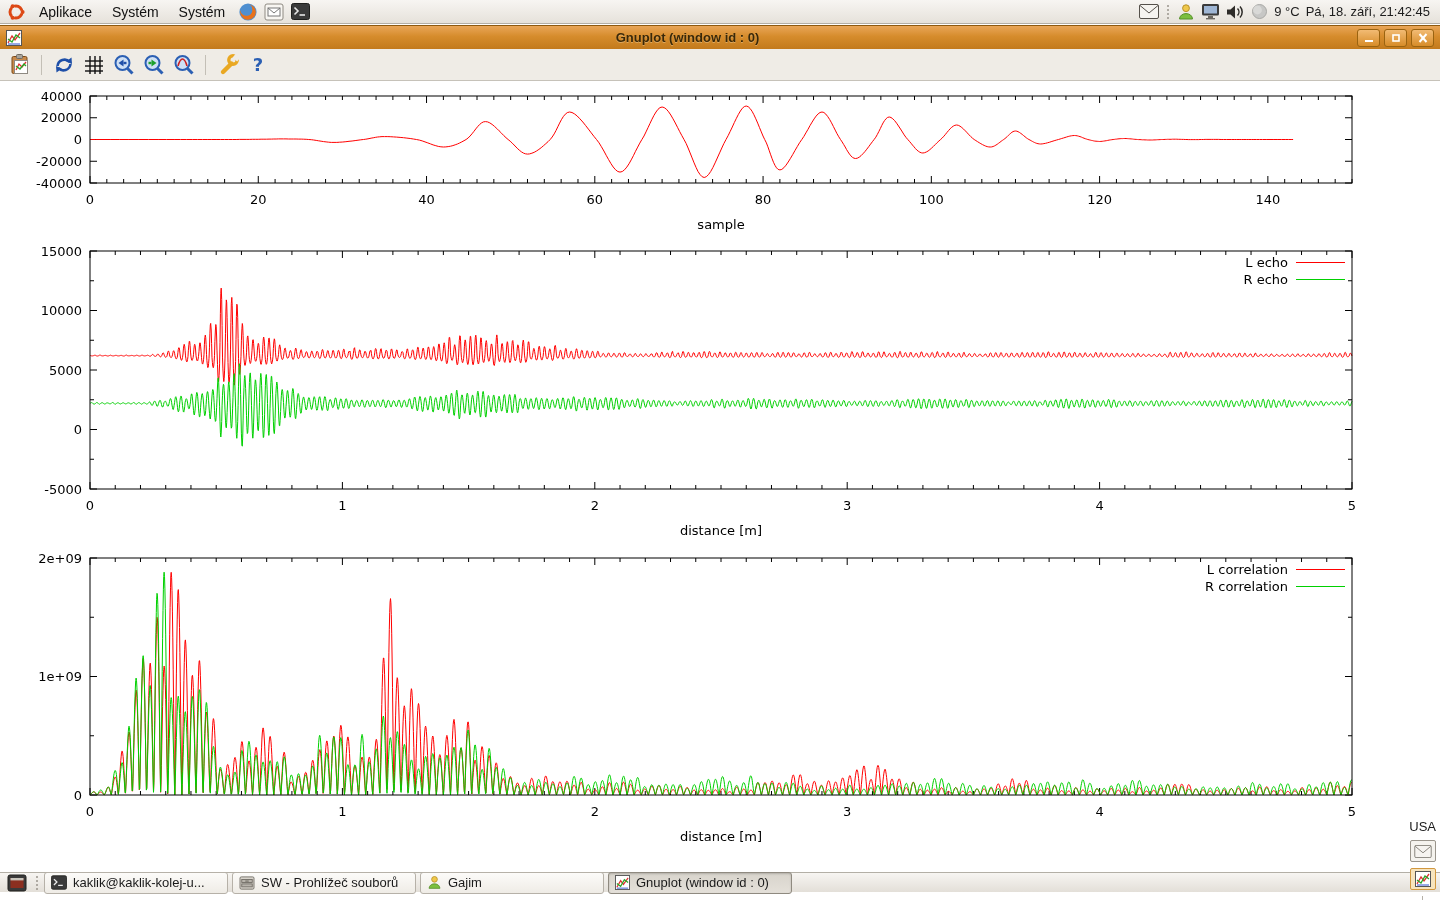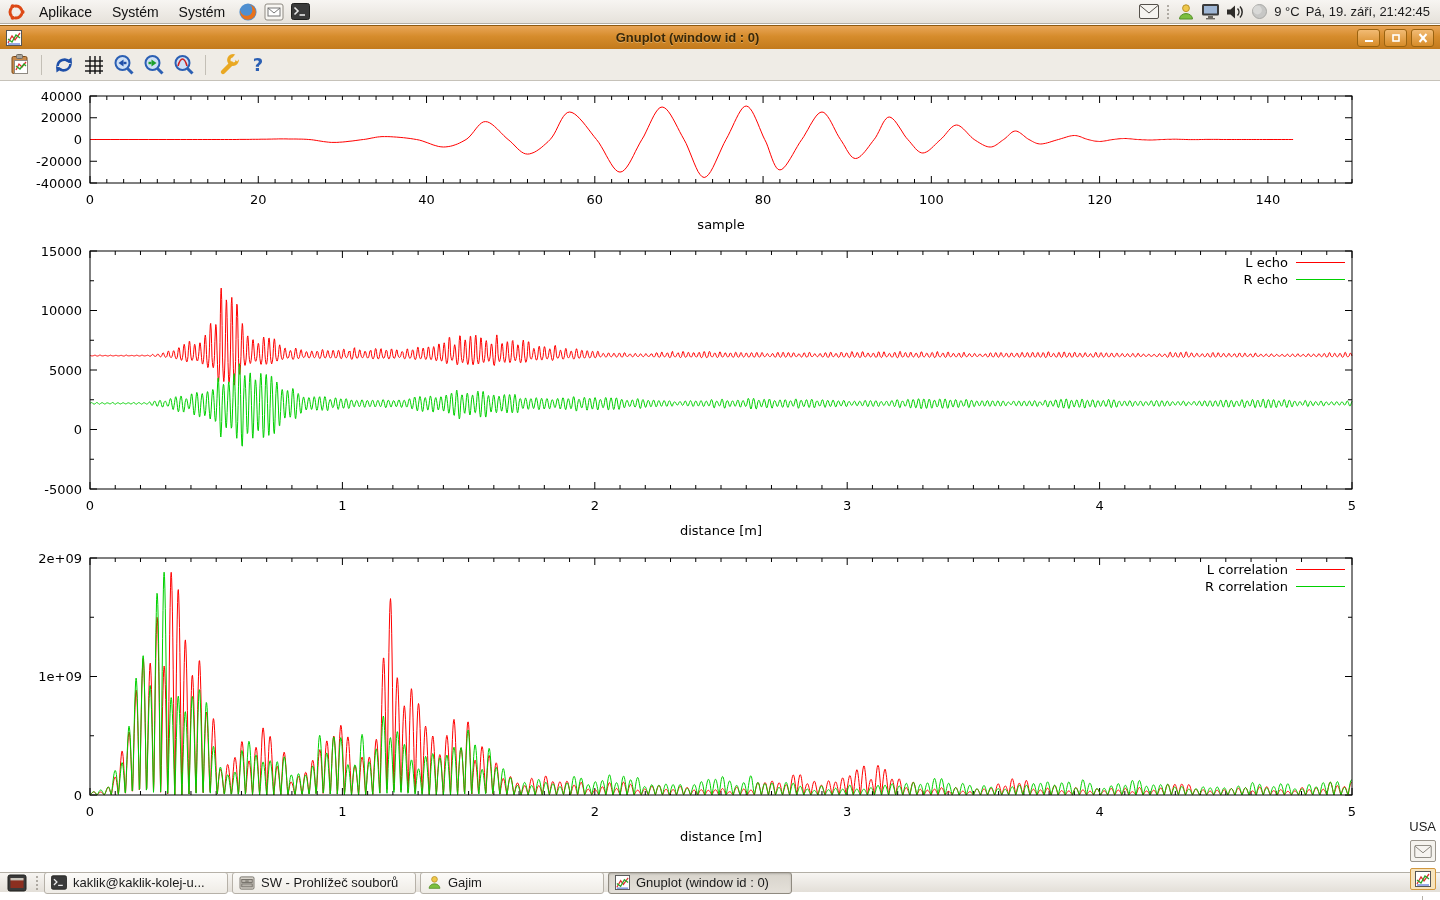--- a/index.html
+++ b/index.html
@@ -123,21 +123,21 @@
         <path d="M14 2.5 a8 8 0 0 1 0 11" fill="none" stroke="#2E2C29" stroke-width="1.5"></path>
       </svg>
     </div>
     <div class="applet">
       <svg width="17" height="17" viewBox="0 0 17 17">
         <circle cx="8.5" cy="8.5" r="7" fill="#C7C7C5" stroke="#A8A8A5"></circle>
         <circle cx="6.5" cy="7" r="4.4" fill="#D9D9D7"></circle>
       </svg>
     </div>
     <span class="paneltext">9 °C</span>
-    <span class="paneltext">Pá, 19. září, 21:42:45</span>
+    <span class="paneltext">Pá, 18. září, 21:42:45</span>
   </div>
 </div>
 
 <div class="titlebar">
   <svg width="16" height="16" viewBox="0 0 16 16">
     <rect x="0.5" y="0.5" width="15" height="15" fill="#fff" stroke="#555"></rect>
     <polyline points="2,13 6,6 9,10 14,3" fill="none" stroke="#e03030" stroke-width="1.3"></polyline>
     <polyline points="2,9 6,12 10,5 14,8" fill="none" stroke="#28a828" stroke-width="1.3"></polyline>
     <line x1="2" y1="14" x2="14" y2="14" stroke="#3355cc"></line>
   </svg>

